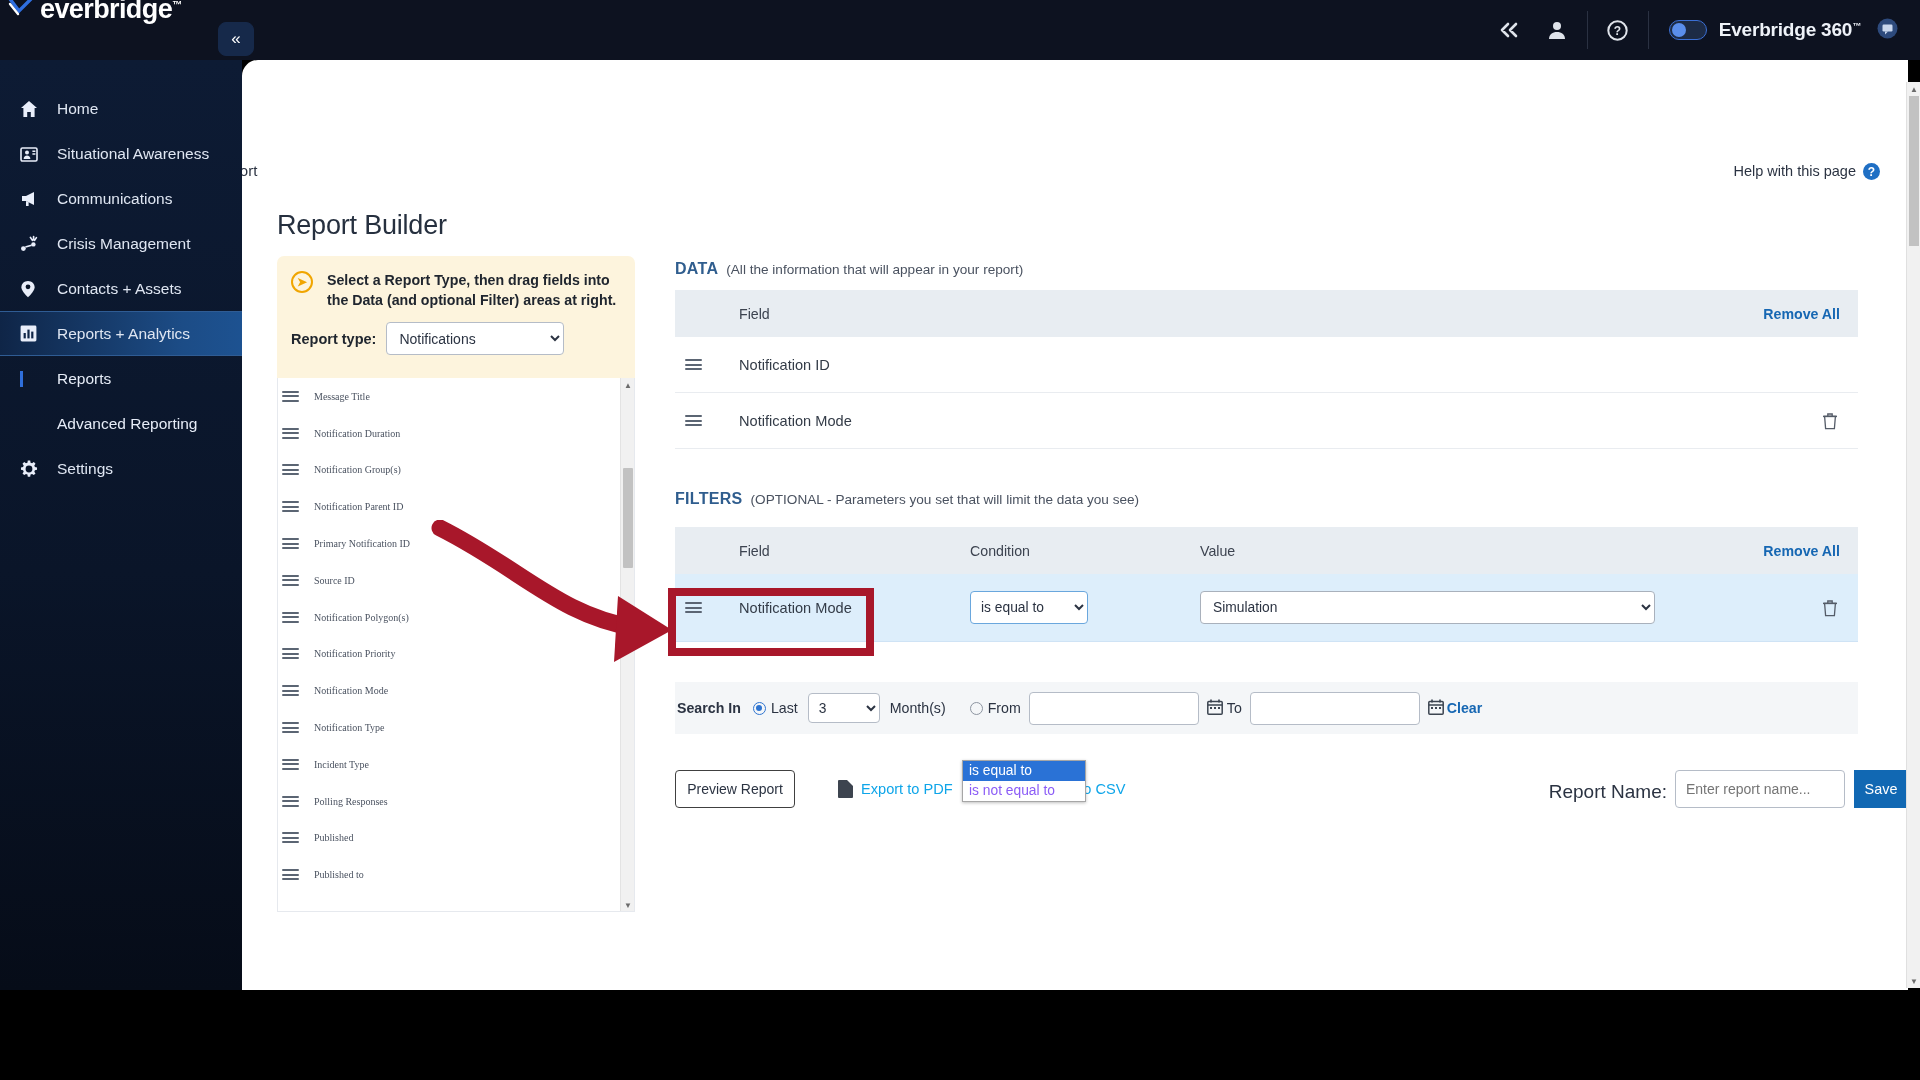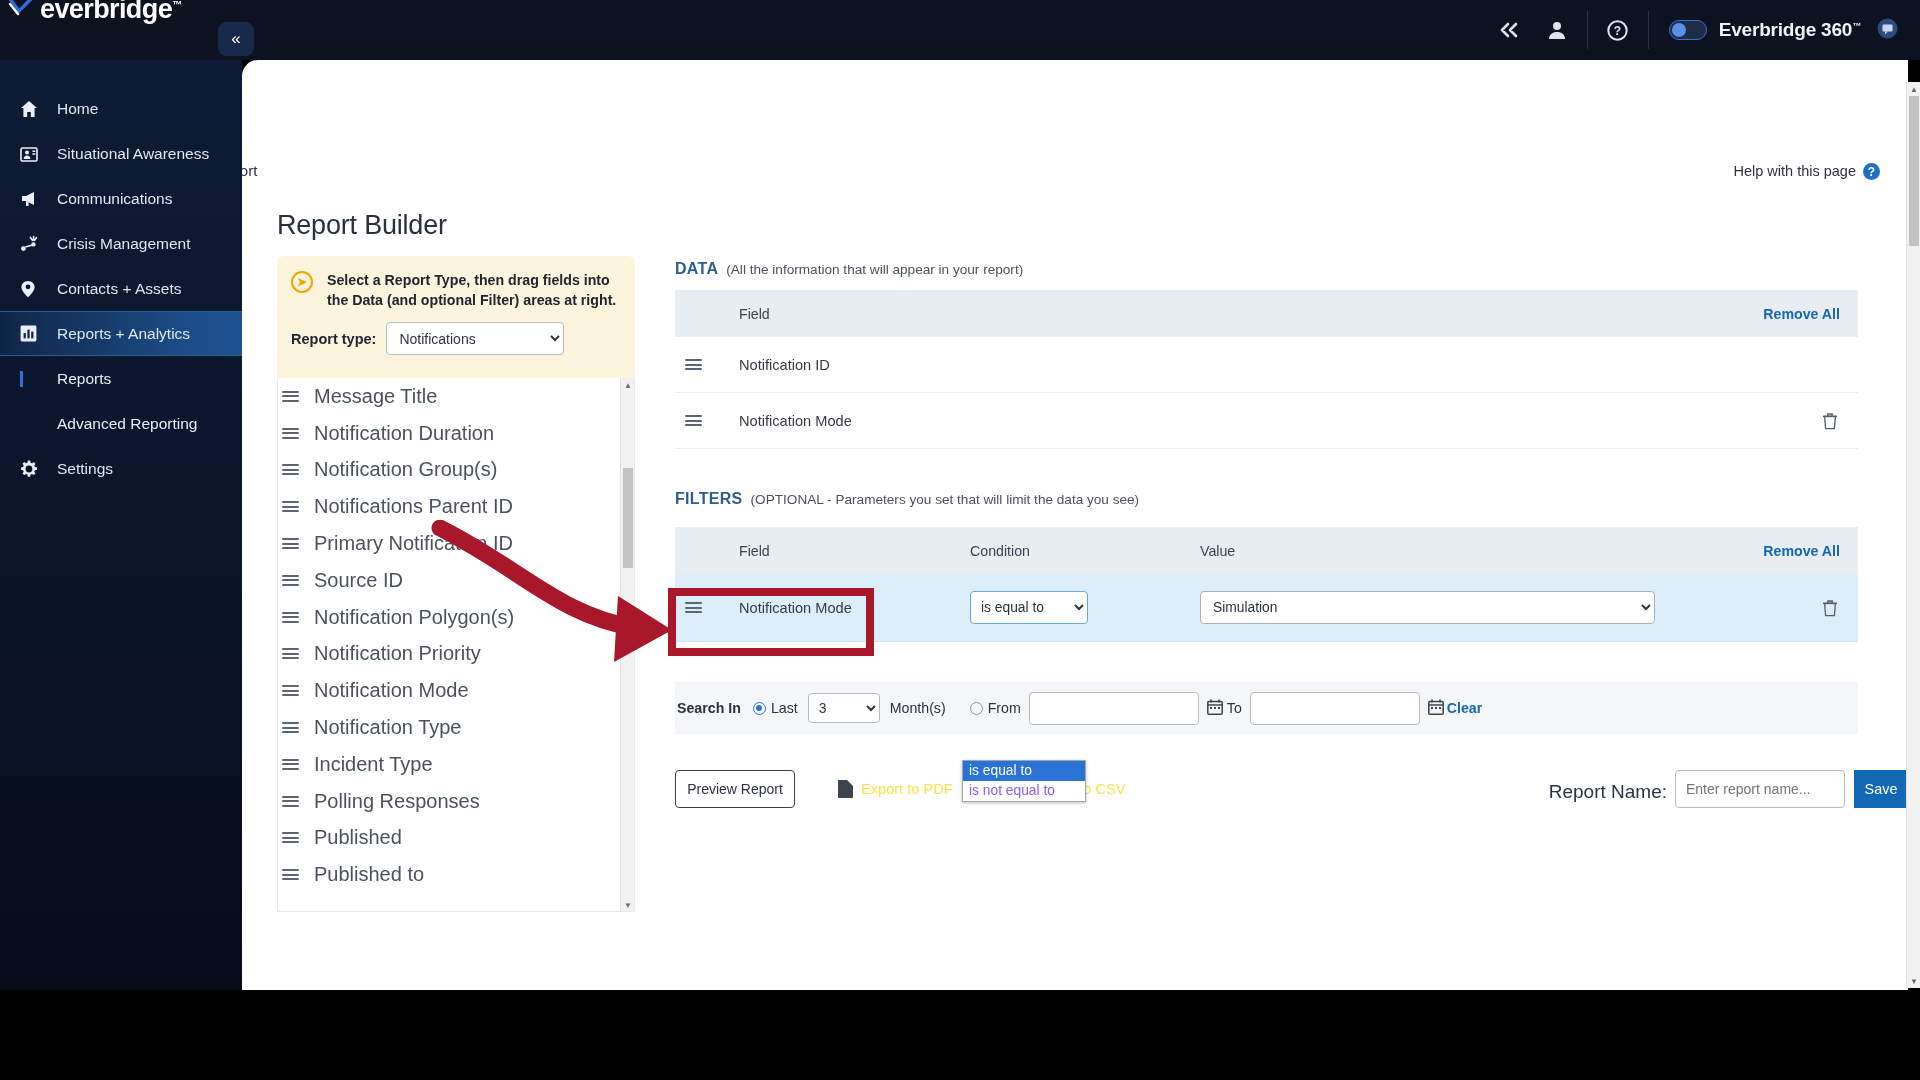--- a/index.html
+++ b/index.html
@@ -191,21 +191,21 @@
 
   .field-list {
     position:absolute; left: 277px; top: 378px;
     width: 358px; height: 534px;
     background:#fff; border:1px solid #e6e9ee; border-top:none;
     overflow:hidden;
   }
   .field-item {
     display:flex; align-items:center;
     height: 36.8px; padding-left: 4px;
-    font-size: 20px; color:#4a5260; cursor:grab;
+    font-size: 10px; color:#4a5260; cursor:grab;font-family:Liberation Serif, serif;
   }
   .grip {
     width: 20px; flex:0 0 auto; margin-right: 12px;
     display:flex;flex-direction:column;gap:2.5px;
   }
   .grip i { display:block;height:2px;background:#5b6573;border-radius:1px; }
   .grip i:nth-child(1){width:17px;}
   .grip i:nth-child(2){width:17px;}
   .grip i:nth-child(3){width:17px;}
 
@@ -334,21 +334,21 @@
   .btn-outline {
     position:absolute; left: 675px; top: 770px;
     width: 120px; height: 38px;
     border:1px solid #404040; border-radius:4px; background:#fff;
     font-size:14px; color:#2b3342; cursor:pointer;
     font-family:"Liberation Sans",sans-serif;
   }
   .exp-link {
     position:absolute; top: 780px;
     display:flex; align-items:center; gap:8px;
-    font-size: 14.6px; color:#fde047; cursor:pointer;
+    font-size: 14.6px; color:#0ea5e9; cursor:pointer;
   }
   .pdf-ico, .csv-ico {
     width:15px;height:18px;background:#3d444f;border-radius:1px;
     position:relative; flex:0 0 auto;
   }
   .pdf-ico::after, .csv-ico::after{
     content:''; position:absolute; right:0; top:0;
     border-width: 0 6px 6px 0; border-style:solid;
     border-color: transparent #ffffff transparent transparent;
   }
@@ -588,21 +588,21 @@
             <i></i>
           </span>
           <span>Notification Group(s)</span>
         </div>
         <div class="field-item">
           <span class="grip">
             <i></i>
             <i></i>
             <i></i>
           </span>
-          <span>Notifications Parent ID</span>
+          <span>Notification Parent ID</span>
         </div>
         <div class="field-item">
           <span class="grip">
             <i></i>
             <i></i>
             <i></i>
           </span>
           <span>Primary Notification ID</span>
         </div>
         <div class="field-item">

